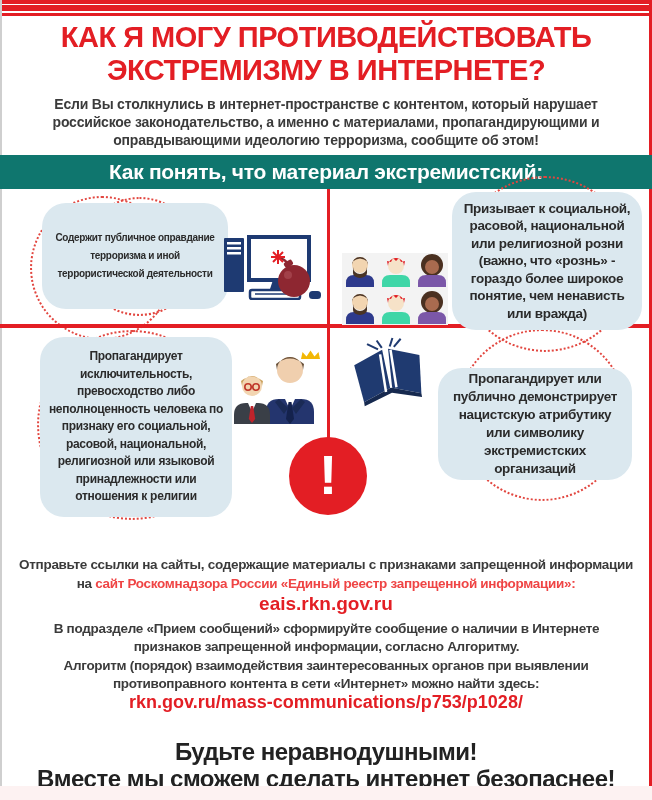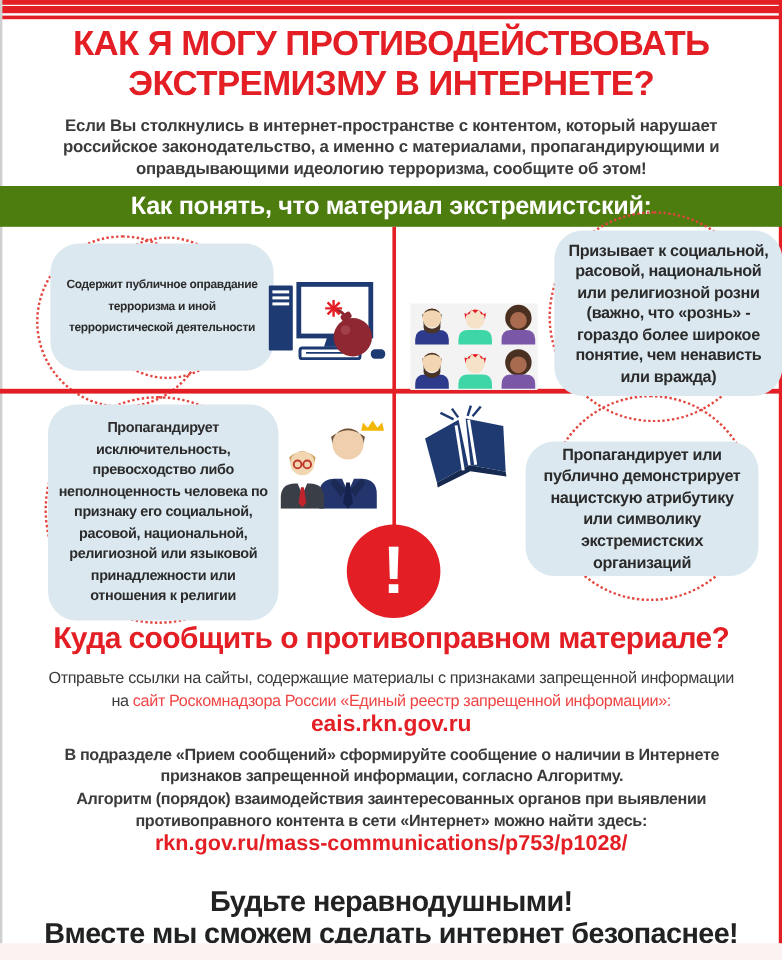--- a/index.html
+++ b/index.html
@@ -13,48 +13,48 @@
   .stripe{left:0;width:652px;background:#e31e24;}
   
   .edge-left{left:0;top:0;width:2px;height:800px;background:#cfcfcf;}
   .edge-right{right:0;top:0;width:3px;height:800px;background:#e31e24;}
   
   .title{left:0;top:21px;width:652px;text-align:center;color:#e31e24;
     font-weight:bold;font-size:29px;line-height:33px;letter-spacing:-0.5px;}
   .intro{left:36px;top:95px;width:580px;text-align:center;color:#3b3b3b;
     font-weight:bold;font-size:14px;line-height:18px;letter-spacing:-0.2px;}
   
-  .banner{left:0;top:155px;width:652px;height:34px;background:#4d7c0f;
+  .banner{left:0;top:155px;width:652px;height:34px;background:#0f766e;
     color:#ffffff;font-weight:bold;font-size:21px;text-align:center;line-height:34px;letter-spacing:-0.3px;}
   
   .div-h{left:0;top:324px;width:652px;height:4px;background:#e31e24;}
   .div-v{left:327px;top:189px;width:3px;height:253px;background:#e31e24;}
   
   .dotc{border:2px dotted #e2463f;border-radius:50%;}
   
   .bubble{background:#dbe8ef;border-radius:24px;display:flex;align-items:center;
     justify-content:center;text-align:center;color:#2b2b2b;font-weight:bold;
     letter-spacing:-0.3px;}
   .b1{left:42px;top:203px;width:186px;height:106px;font-size:10px;line-height:18px;padding:4px 10px;box-sizing:border-box;}
-  .b2{left:462px;top:192px;width:190px;height:138px;font-size:13.5px;line-height:17.5px;padding:4px 10px;box-sizing:border-box;}
+  .b2{left:452px;top:192px;width:190px;height:138px;font-size:13.5px;line-height:17.5px;padding:4px 10px;box-sizing:border-box;}
   .b3{left:40px;top:337px;width:192px;height:180px;font-size:12px;line-height:17.5px;padding:4px 8px;box-sizing:border-box;}
   .b4{left:438px;top:368px;width:194px;height:112px;font-size:13.5px;line-height:18px;padding:4px 12px;box-sizing:border-box;}
   
   .ill-computer{left:222px;top:230px;width:100px;height:70px;}
   .ill-avatars{left:342px;top:253px;width:106px;height:72px;background:#f3f3f3;}
   .ill-men{left:230px;top:346px;width:94px;height:78px;}
   .ill-book{left:346px;top:336px;width:86px;height:76px;}
   
   .alert-circle{left:289px;top:437px;width:78px;height:78px;border-radius:50%;
     background:#e31e24;color:#ffffff;font-weight:bold;font-size:56px;line-height:76px;
     text-align:center;}
   
   .h2{left:0;top:518px;width:652px;text-align:center;color:#e31e24;
     font-weight:bold;font-size:25px;letter-spacing:-0.5px;}
-  .body-line{width:652px;left:0;text-align:center;color:#3b3b3b;font-weight:normal;
+  .body-line{width:652px;left:0;text-align:center;color:#3b3b3b;font-weight:bold;
     font-size:13.5px;line-height:17px;letter-spacing:-0.3px;white-space:nowrap;}
   .body-wrap{left:26px;width:600px;text-align:center;color:#3b3b3b;font-weight:bold;
     font-size:13.5px;line-height:17.5px;letter-spacing:-0.3px;}
   .red-inline{color:#ef4444;}
   .link{width:652px;left:0;text-align:center;color:#e31e24;font-weight:bold;}
   .link1{top:593px;font-size:19px;}
   .link2{top:692px;font-size:18px;}
   .footer-line{width:652px;left:0;text-align:center;color:#222222;font-weight:bold;
     font-size:24px;letter-spacing:-0.5px;white-space:nowrap;margin-top:24px;}
   .pink-strip{left:0;top:786px;width:652px;height:14px;background:#fdf2f2;}
@@ -188,21 +188,20 @@
         <path d="M14 62 L42 52 L44 52 L72 62 L72 66 L43 57 L14 66 Z" fill="#16294f"></path>
         <rect x="36" y="16" width="2.5" height="38" fill="#ffffff" transform="skewY(2)"></rect>
         <rect x="47" y="16" width="2.5" height="38" fill="#ffffff" transform="skewY(-2)"></rect>
       </g>
     </svg>
   </div>
   <div class="abs bubble b4">Пропагандирует или публично демонстрирует нацистскую атрибутику или символику экстремистских организаций</div>
 
   <div class="abs alert-circle">!</div>
 
-  <div class="abs h2">Куда сообщить о противоправном материале?</div>
 
   <div class="abs body-line" style="top:556px;">Отправьте ссылки на сайты, содержащие материалы с признаками запрещенной информации</div>
   <div class="abs body-line" style="top:575px;"><span>на </span><span class="red-inline">сайт Роскомнадзора России «Единый реестр запрещенной информации»:</span></div>
   <div class="abs link link1">eais.rkn.gov.ru</div>
   <div class="abs body-wrap" style="top:620px;left:19px;width:615px;">В подразделе «Прием сообщений» сформируйте сообщение о наличии в Интернете признаков запрещенной информации, согласно Алгоритму.</div>
   <div class="abs body-wrap" style="top:657px;left:8px;width:636px;">Алгоритм (порядок) взаимодействия заинтересованных органов при выявлении противоправного контента в сети «Интернет» можно найти здесь:</div>
   <div class="abs link link2">rkn.gov.ru/mass-communications/p753/p1028/</div>
 
   <div class="abs footer-line" style="top:714px;">Будьте неравнодушными!</div>
   <div class="abs footer-line" style="top:741px;">Вместе мы сможем сделать интернет безопаснее!</div>

